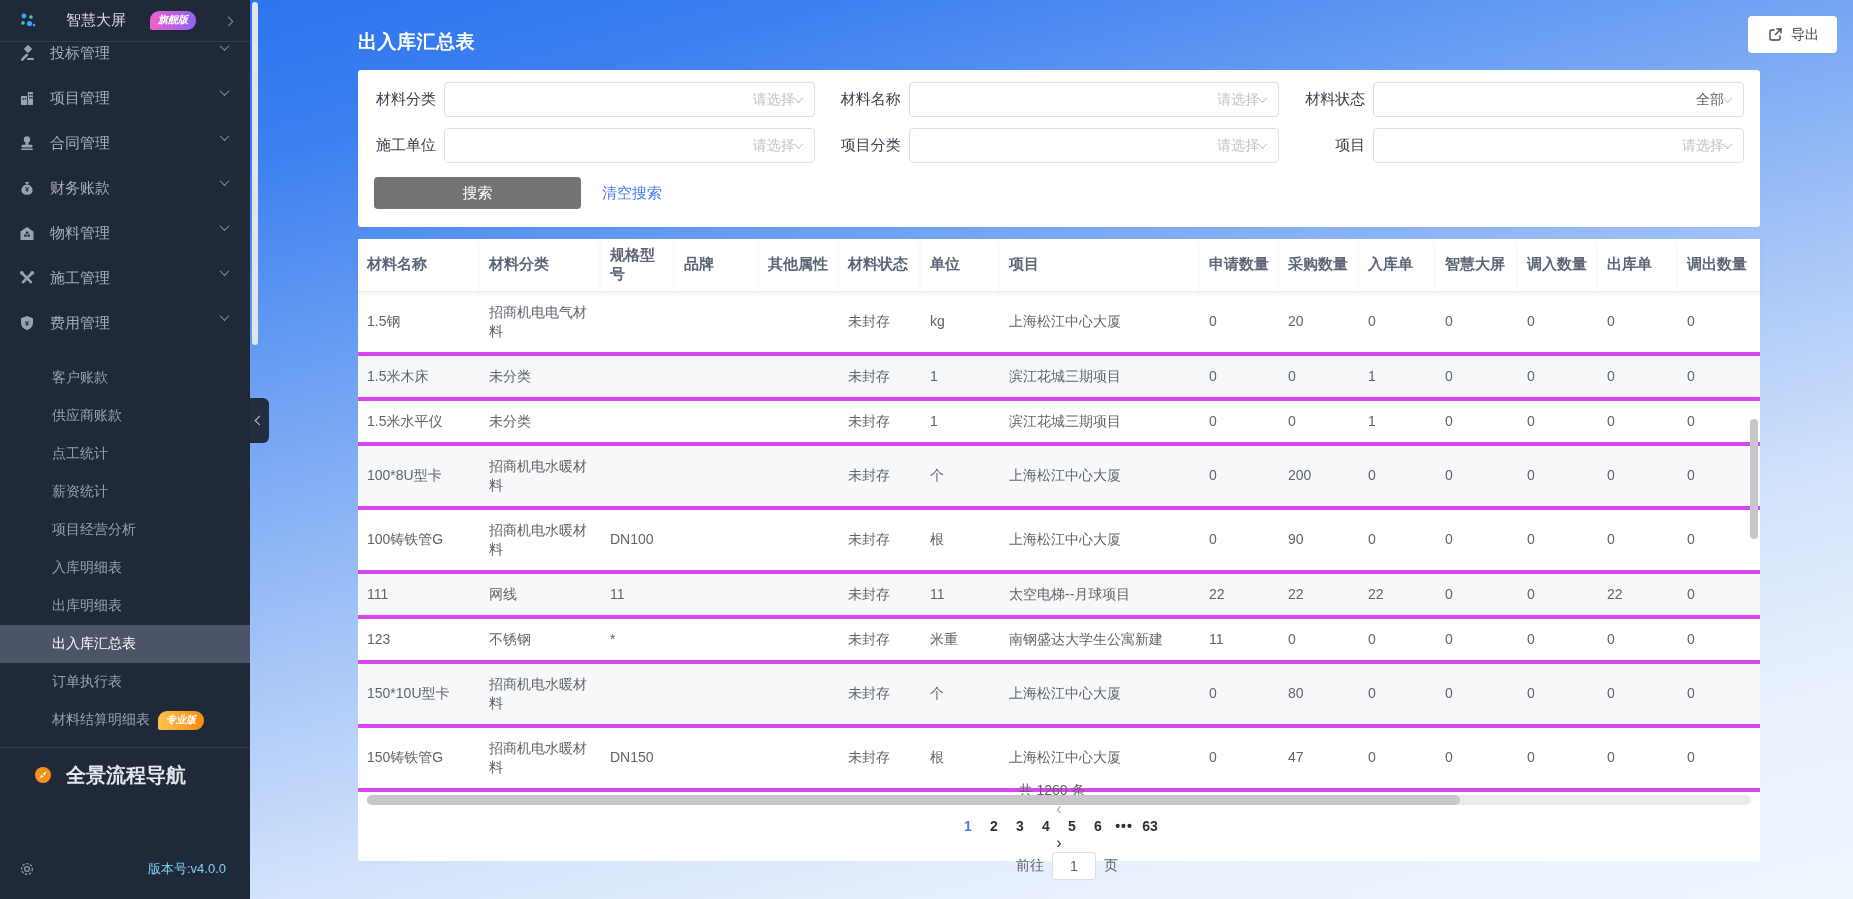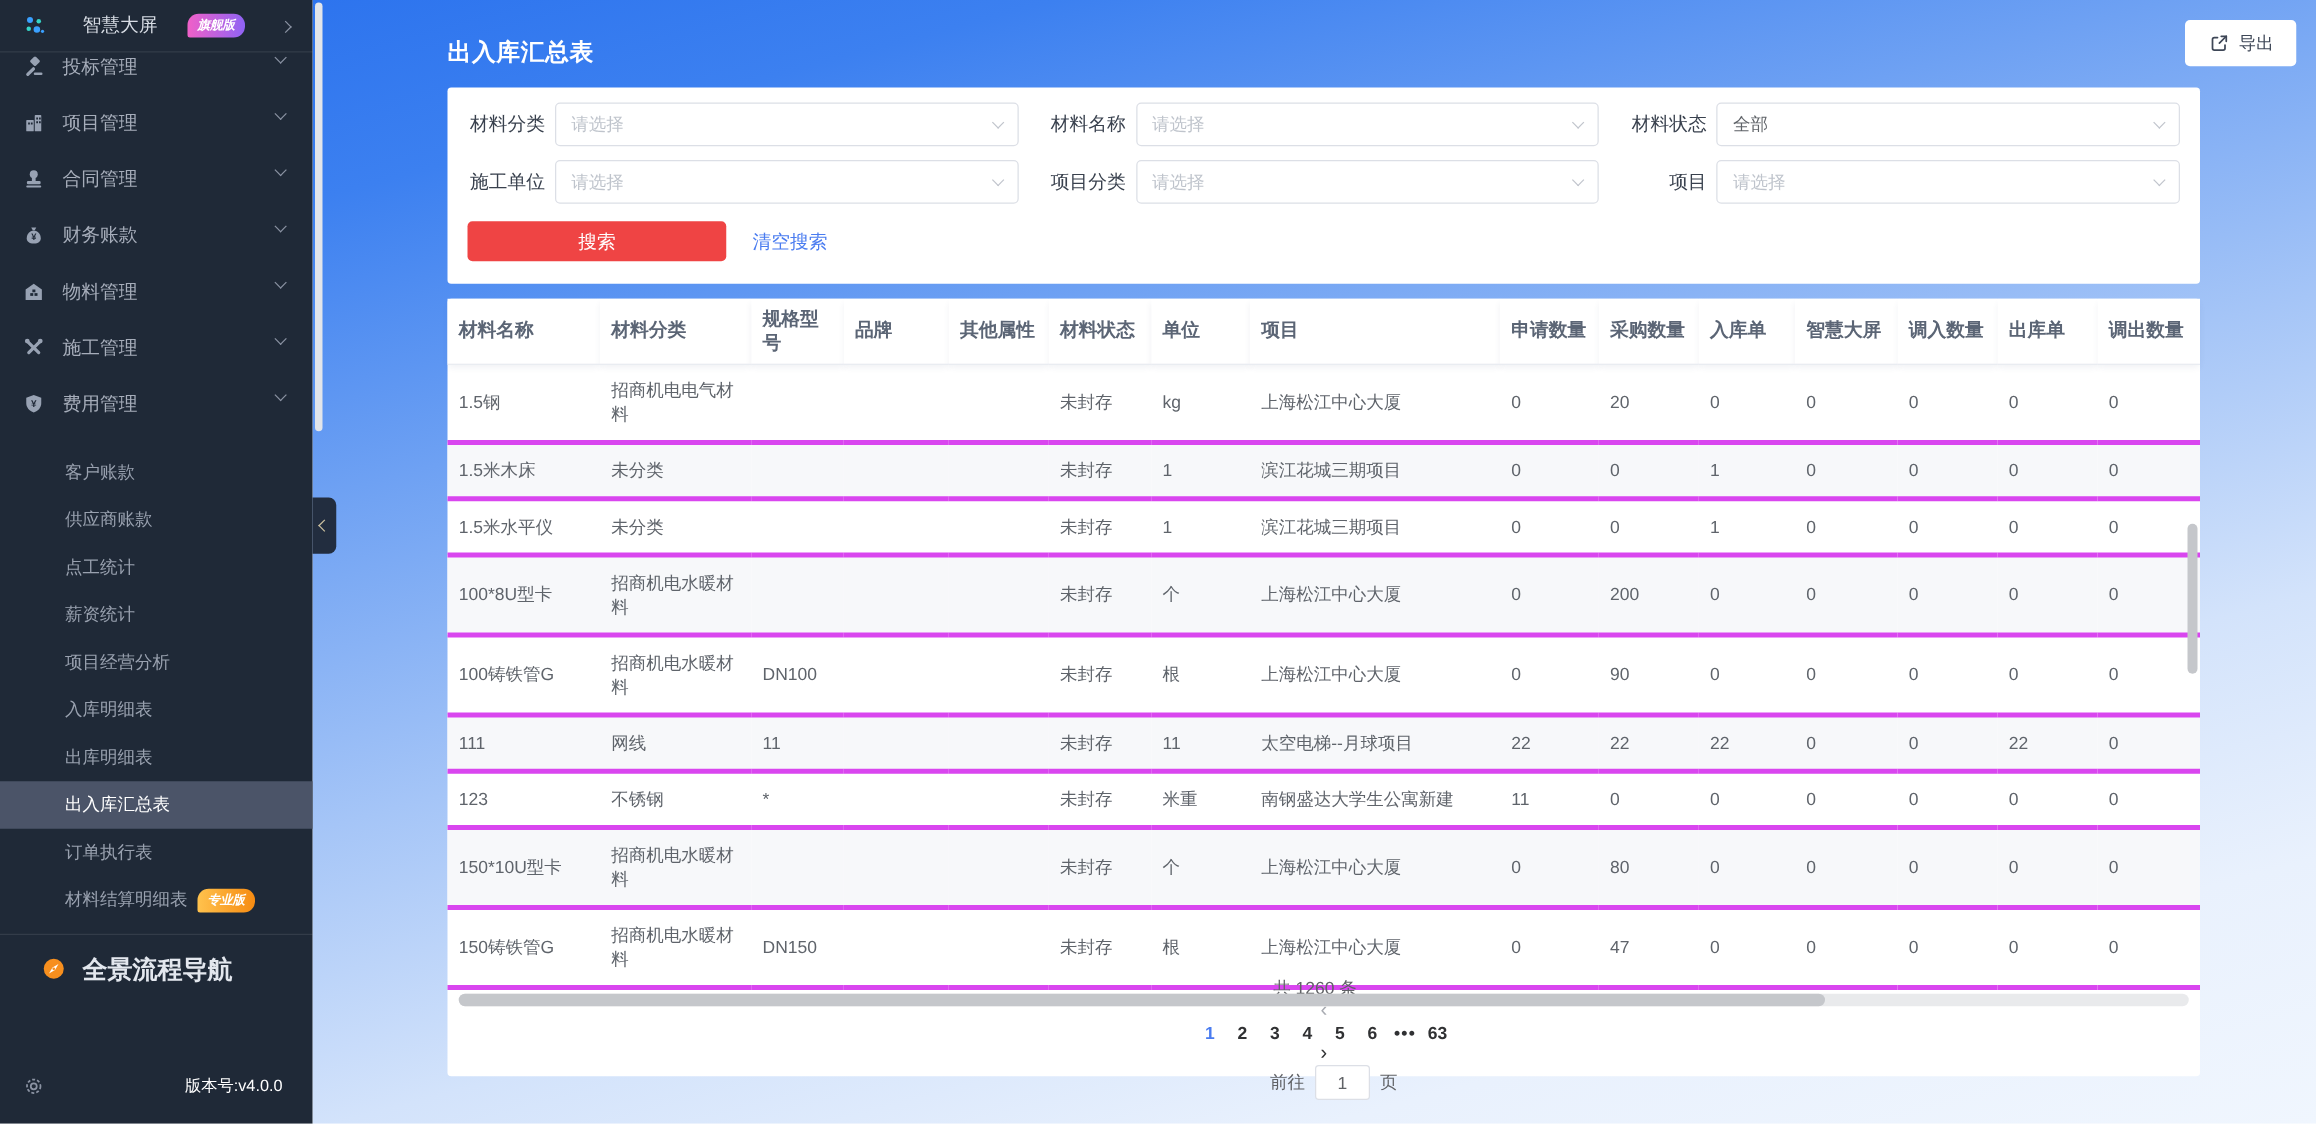--- a/index.html
+++ b/index.html
@@ -21,43 +21,43 @@
   .sub-item { display:flex; align-items:center; height:38px; padding-left:52px; font-size:14px; color:#99a1af; cursor:pointer; }
   .sub-item.active { background:#4b5468; color:#ffffff; }
   .icon { display:inline-flex; align-items:center; justify-content:center; width:18px; height:18px; flex:0 0 18px; }
   .icon svg { display:block; }
   .chev { width:7px; height:7px; border-right:1.5px solid #8b93a3; border-bottom:1.5px solid #8b93a3; display:inline-block; }
   .chev.down { transform:rotate(45deg) translate(-1px,-1px); }
   .chev.right { transform:rotate(-45deg); }
   .chev.light { border-color:#cfd4dc; }
   .footer-nav { display:flex; align-items:center; height:50px; padding:0 34px; color:#e3e7ee; font-size:20px; font-weight:bold; cursor:pointer; }
   .footer-nav .side-label { margin-left:14px; }
-  .version-row { position:absolute; bottom:8px; left:0; right:0; display:flex; align-items:center; height:45px; padding:0 24px 0 18px; color:#ffffff; font-size:13px; }
+  .version-row { position:absolute; bottom:8px; left:0; right:0; display:flex; align-items:center; height:45px; padding:0 24px 0 18px; color:#7dd3fc; font-size:13px; }
   .version-row .ver-label { margin-left:auto; }
   .side-scrollbar { position:absolute; top:2px; right:-8px; width:6px; height:343px; border-radius:3px; background:#e2e5ea; }
   .collapse-tab { position:absolute; top:398px; right:-19px; width:19px; height:45px; background:#222d3f; border-radius:0 6px 6px 0; display:flex; align-items:center; justify-content:center; cursor:pointer; }
   .collapse-tab .chev-left { width:7px; height:7px; border-left:1.5px solid #cdc2a0; border-bottom:1.5px solid #cdc2a0; transform:rotate(45deg); }
 
   
   .main { position:relative; flex:1; height:899px; background:linear-gradient(165deg,#2d74ee 0%,#3c80f0 12%,#6ea1f3 30%,#a5c5f7 50%,#d3e3fb 68%,#e9f1fd 84%,#f0f6fe 100%); overflow:hidden; }
   .page-header { position:relative; height:70px; }
   .page-title { position:absolute; left:108px; top:29px; color:#ffffff; font-size:19px; font-weight:bold; letter-spacing:0.5px; }
   .export-btn { position:absolute; right:16px; top:16px; height:37px; padding:0 18px; background:#ffffff; border:none; border-radius:4px; font-size:14px; color:#3e4757; display:flex; align-items:center; gap:7px; cursor:pointer; font-family:inherit; }
   .export-btn svg { display:block; }
 
   .content { margin-left:108px; width:1402px; }
   .filter-card { background:#ffffff; border-radius:3px; padding:12px 16px 18px 16px; }
   .filter-grid { display:grid; grid-template-columns:1fr 1fr 1fr; column-gap:24px; row-gap:11px; }
   .f-group { display:flex; align-items:center; }
   .f-label { width:62px; text-align:right; font-size:15px; color:#39414e; flex:0 0 62px; }
   .f-select { margin-left:8px; flex:1; height:35px; border:1px solid #dcdfe6; border-radius:4px; display:flex; align-items:center; padding:0 12px; cursor:pointer; background:#fff; }
-  .f-select .sel-text { flex:1; font-size:14px; color:#5f6368; }
+  .f-select .sel-text { flex:1; font-size:14px; color:#5f6368;text-align:right; }
   .f-select .sel-text.placeholder { color:#bfc4cc; }
   .filter-actions { display:flex; align-items:center; margin-top:14px; }
-  .search-btn { width:207px; height:32px; background:#ef4444; color:#fff; border:none; border-radius:4px; font-size:15px; cursor:pointer; font-family:inherit; }
+  .search-btn { width:207px; height:32px; background:#737373; color:#fff; border:none; border-radius:4px; font-size:15px; cursor:pointer; font-family:inherit; }
   .clear-link { margin-left:21px; color:#4a7cf0; font-size:15px; cursor:pointer; text-decoration:none; }
 
   .table-card { position:relative; margin-top:12px; background:#ffffff; border-radius:3px; padding-bottom:6px; }
   table { border-collapse:collapse; table-layout:fixed; width:1402px; }
   thead th { height:52px; padding:0 9px; text-align:left; font-size:15px; font-weight:bold; color:#5b6575; background:#fff; border-bottom:1px solid #e9ecf1; box-shadow:0 3px 5px rgba(60,80,120,0.08); }
   tbody td { padding:11px 9px; font-size:14px; color:#5f646b; line-height:19px; word-break:break-all; vertical-align:middle; }
   tbody tr { border-bottom:4px solid #d946ef; }
   tbody tr:nth-child(even) { background:#f7f8fa; }
 
   .h-scrollbar { margin:3px 9px 0 9px; height:10px; border-radius:5px; background:#e9eaec; position:relative; }

